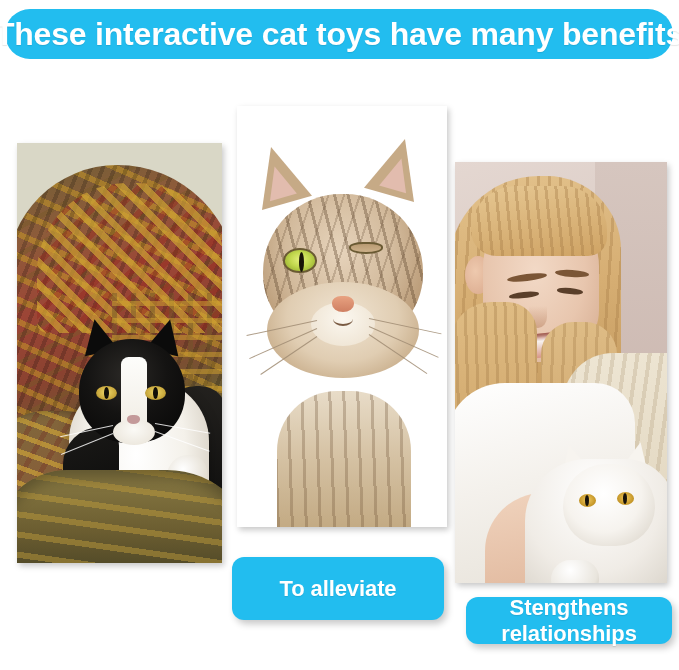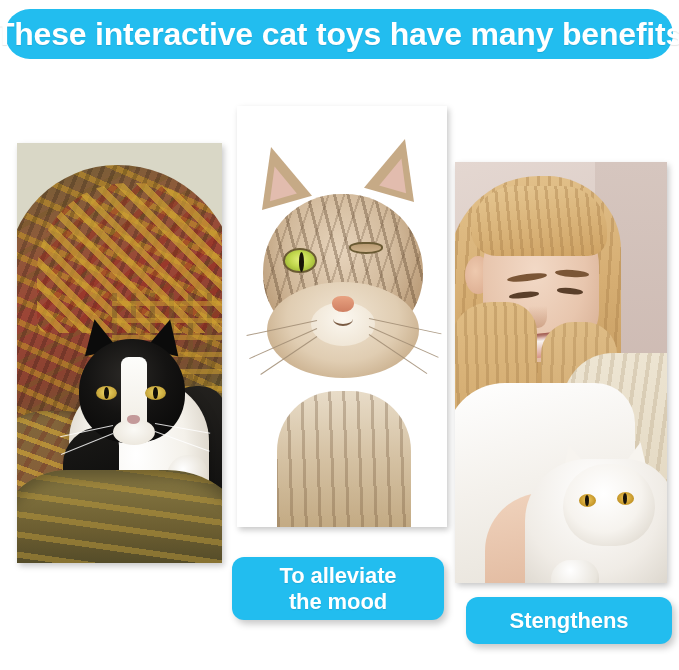--- a/index.html
+++ b/index.html
@@ -475,20 +475,20 @@
       <div class="r-cat-body"></div>
       <div class="r-cat-head"></div>
       <div class="r-cat-eye le"></div>
       <div class="r-cat-eye re"></div>
       <div class="r-cat-paw"></div>
     </div>
   </div>
 
 
   <div class="badge" id="badge-mid">
-    <span><span>To alleviate</span><br><span>the mood</span></span>
+    <span><span>To alleviate</span><br></span>
   </div>
 
   <div class="badge" id="badge-right">
-    <span><span>Stengthens</span><br></span>
+    <span><span>Stengthens</span><br><span>relationships</span></span>
   </div>
 
 </div>
 
 </body></html>

